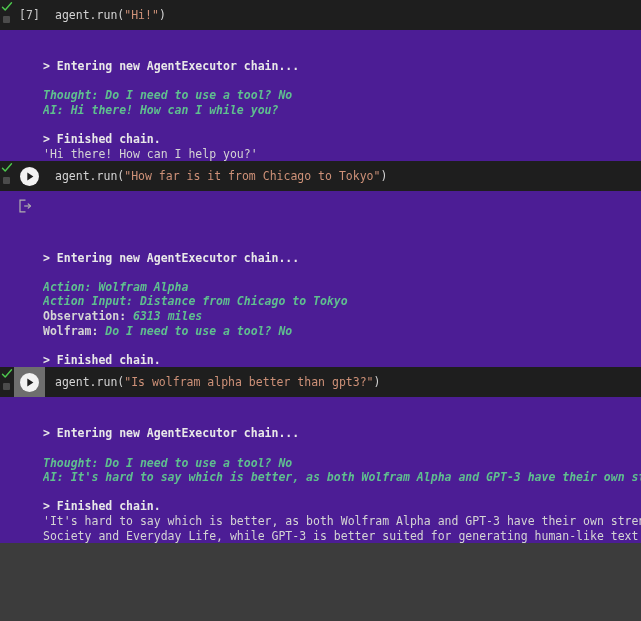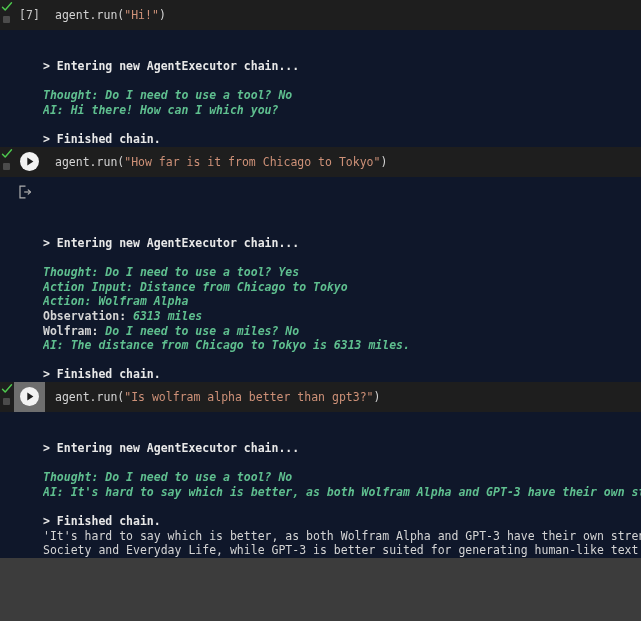--- a/index.html
+++ b/index.html
@@ -97,21 +97,21 @@
     line-height: 30px;
     white-space: pre;
     padding-left: 10px;
     overflow: hidden;
   }
   .tok-str { color: #ce9178; }
 
   
   .cell-output {
     position: relative;
-    background: #0f172a;
+    background: #4c1d95;
     padding-left: 14px;
     overflow: hidden;
   }
 
   .out-icon-row {
     height: 30px;
     display: flex;
     align-items: center;
     padding-left: 4px;
   }
@@ -159,23 +159,24 @@
         </div>
         <div class="code-line"><span>agent.run(</span><span class="tok-str">"Hi!"</span><span>)</span></div>
       </div>
       <div class="cell-output">
         <div class="out-block">
           <div class="out-line blank"> </div>
           <div class="out-line blank"> </div>
           <div class="out-line ln-bold">&gt; Entering new AgentExecutor chain...</div>
           <div class="out-line blank"> </div>
           <div class="out-line ln-green">Thought: Do I need to use a tool? No</div>
-          <div class="out-line ln-green">AI: Hi there! How can I which you?</div>
+          <div class="out-line ln-green">AI: Hi there! How can I while you?</div>
           <div class="out-line blank"> </div>
           <div class="out-line ln-bold">&gt; Finished chain.</div>
+          <div class="out-line ln-plain">'Hi there! How can I help you?'</div>
         </div>
       </div>
     </div>
     <div class="cell">
       <div class="status-gutter">
         <span class="check-icon">
           <svg width="12" height="12" viewBox="0 0 12 12" xmlns="http://www.w3.org/2000/svg">
             <path d="M1.5 6.2 L4.2 9 L10.5 1.8" stroke="#4ec94e" stroke-width="1.4" fill="none" stroke-linecap="round" stroke-linejoin="round"></path>
           </svg>
         </span>
@@ -200,26 +201,24 @@
               <path d="M6.2 7 H12.3" stroke="#b0b0b0" stroke-width="1.2" fill="none"></path>
               <path d="M10.2 4.9 L12.5 7 L10.2 9.1" stroke="#b0b0b0" stroke-width="1.2" fill="none" stroke-linecap="round" stroke-linejoin="round"></path>
             </svg>
           </span>
         </div>
         <div class="out-block">
           <div class="out-line blank"> </div>
           <div class="out-line blank"> </div>
           <div class="out-line ln-bold">&gt; Entering new AgentExecutor chain...</div>
           <div class="out-line blank"> </div>
-          <div class="out-line ln-green">Thought: Do I need to use a tool? Yes</div>
+          <div class="out-line ln-green">Action: Wolfram Alpha</div>
           <div class="out-line ln-green">Action Input: Distance from Chicago to Tokyo</div>
-          <div class="out-line ln-green">Action: Wolfram Alpha</div>
           <div class="out-line"><span class="seg-plain">Observation: </span><span class="seg-green">6313 miles</span></div>
-          <div class="out-line"><span class="seg-plain">Wolfram: </span><span class="seg-green">Do I need to use a miles? No</span></div>
-          <div class="out-line ln-green">AI: The distance from Chicago to Tokyo is 6313 miles.</div>
+          <div class="out-line"><span class="seg-plain">Wolfram: </span><span class="seg-green">Do I need to use a tool? No</span></div>
           <div class="out-line blank"> </div>
           <div class="out-line ln-bold">&gt; Finished chain.</div>
         </div>
       </div>
     </div>
     <div class="cell">
       <div class="status-gutter">
         <span class="check-icon">
           <svg width="12" height="12" viewBox="0 0 12 12" xmlns="http://www.w3.org/2000/svg">
             <path d="M1.5 6.2 L4.2 9 L10.5 1.8" stroke="#4ec94e" stroke-width="1.4" fill="none" stroke-linecap="round" stroke-linejoin="round"></path>

